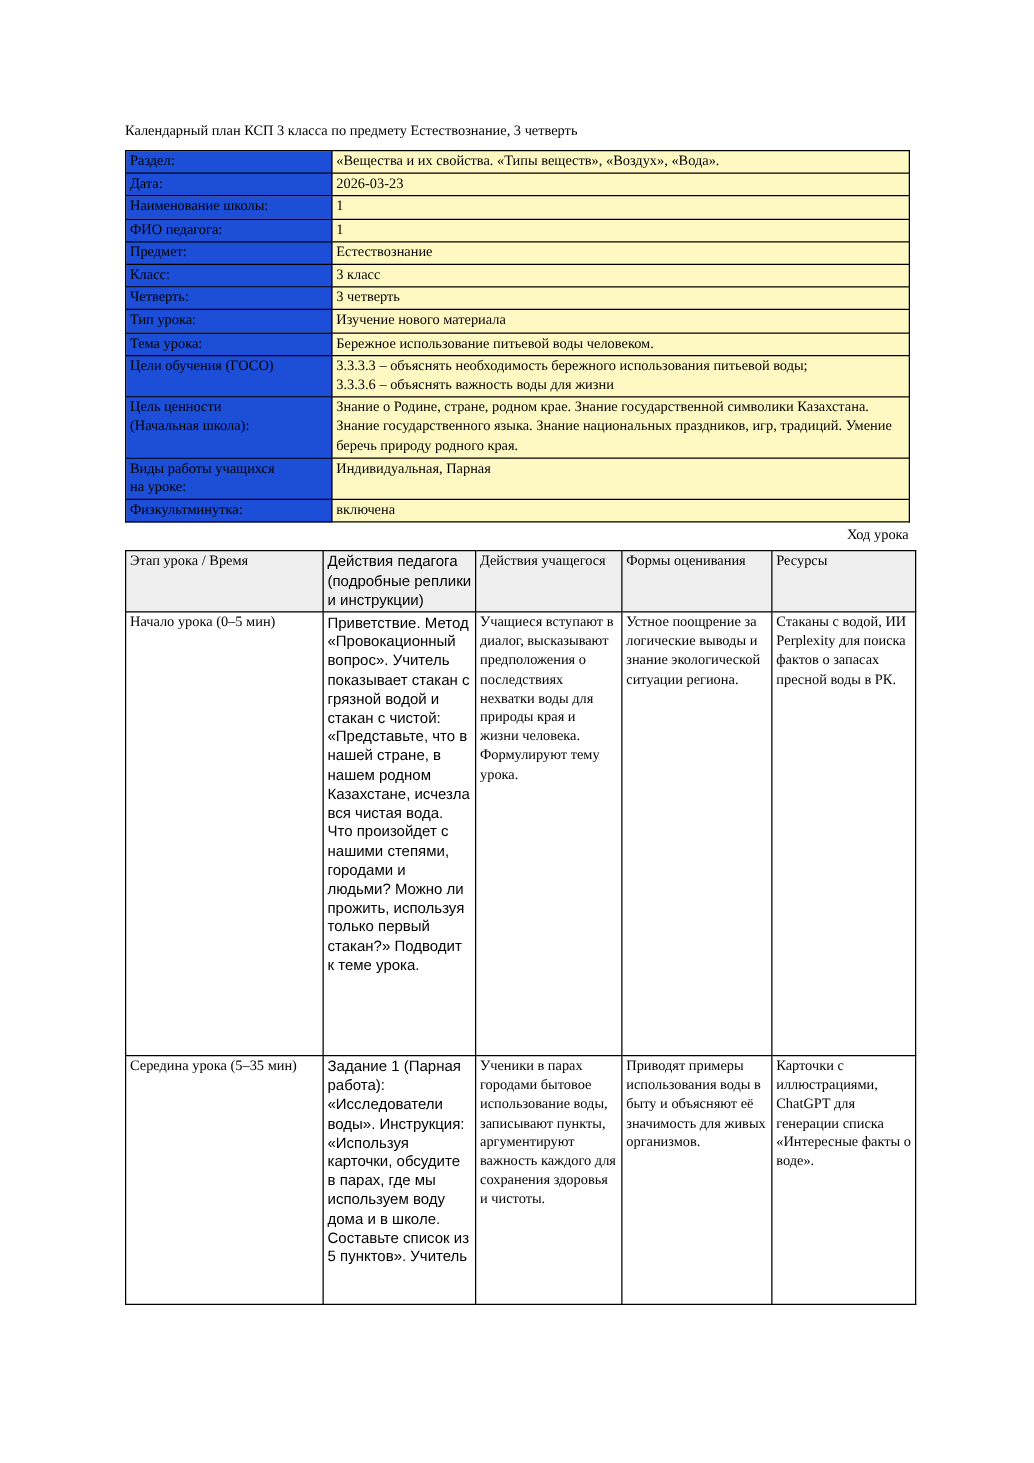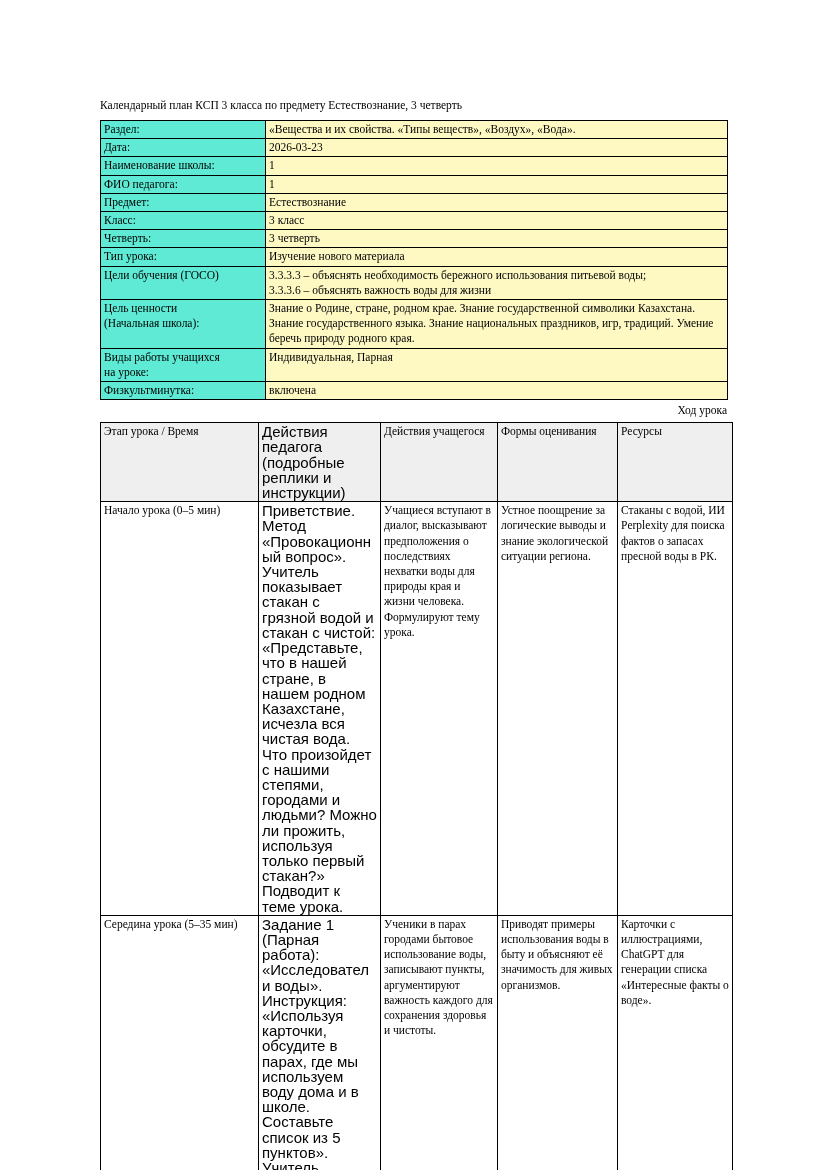--- a/index.html
+++ b/index.html
@@ -40,21 +40,21 @@
     line-height: 15.2px;
     font-weight: normal;
     text-align: left;
     word-wrap: break-word;
     overflow-wrap: break-word;
     hyphens: none;
   }
   
   .info-table td.label {
     width: 158px;
-    background: #5eead4;
+    background: #1d4ed8;
   }
   .info-table td.value {
     background: #fef9c3;
   }
   .info-table td p {
     margin: 0;
   }
   
   .section-caption {
     font-size: 11.5px;
@@ -68,21 +68,21 @@
   }
   .flow-table col.c0 { width: 158px; }
   .flow-table col.c1 { width: 122px; }
   .flow-table col.c2 { width: 117px; }
   .flow-table col.c3 { width: 120px; }
   .flow-table col.c4 { width: 115px; }
 
   .flow-table td.teacher-col,
   .flow-table th.teacher-col {
     font-family: "Liberation Sans", "DejaVu Sans", sans-serif;
-    font-size: 15px;
+    font-size: 12px;
   }
   .flow-table tr.row-1 td { height: 352px; }
   .flow-table tr.row-2 td { height: 196px; margin-left: 24px; }
 </style>
 </head>
 <body>
 
 <div class="page">
 
   <p class="doc-title">Календарный план КСП 3 класса по предмету Естествознание, 3 четверть</p>
@@ -113,20 +113,24 @@
         <td class="label">Класс:</td>
         <td class="value">3 класс</td>
       </tr>
       <tr>
         <td class="label">Четверть:</td>
         <td class="value">3 четверть</td>
       </tr>
       <tr>
         <td class="label">Тип урока:</td>
         <td class="value">Изучение нового материала</td>
+      </tr>
+      <tr>
+        <td class="label">Тема урока:</td>
+        <td class="value">Бережное использование питьевой воды человеком.</td>
       </tr>
       <tr>
         <td class="label">Цели обучения (ГОСО)</td>
         <td class="value">
           <p>3.3.3.3 – объяснять необходимость бережного использования питьевой воды;</p>
           <p>3.3.3.6 – объяснять важность воды для жизни</p>
         </td>
       </tr>
       <tr>
         <td class="label">

